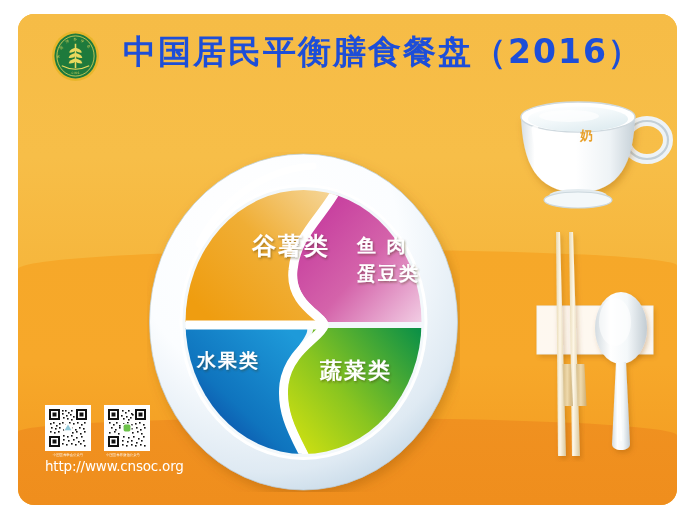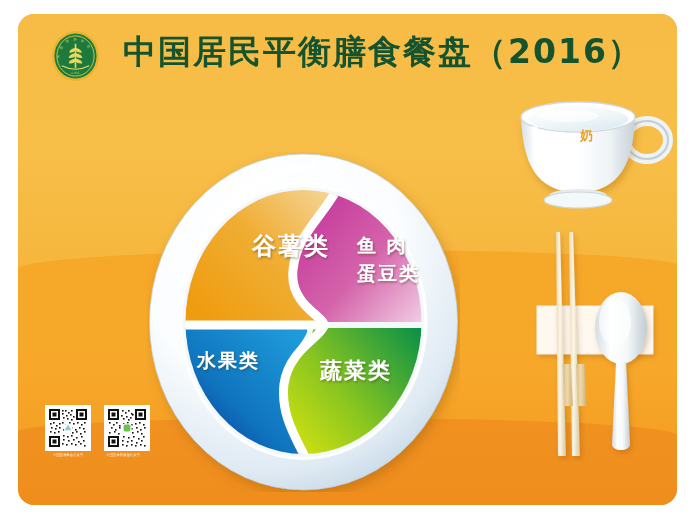--- a/index.html
+++ b/index.html
@@ -34,21 +34,21 @@
     background:linear-gradient(180deg,#F09120 0%,#EF8D1C 100%);
     border-radius:55% 60% 0 0 / 16px 20px 0 0;
   }
 
   
   #logo{
     position:absolute;left:33px;top:16px;width:49px;height:52px;
   }
   #title{
     position:absolute;left:105px;top:16px;
-    color:#14532d;
+    color:#1d4ed8;
     font-size:33px;
     font-weight:bold;
     letter-spacing:2px;
     white-space:nowrap;
     font-family:"DejaVu Sans","Liberation Sans",sans-serif;
   }
 
   
   #plate{
     position:absolute;left:129px;top:138px;
@@ -432,15 +432,16 @@
             <rect x="34" y="37" width="1.6" height="1.6"></rect>
             <rect x="38" y="38" width="1.6" height="1.6"></rect>
         </g>
         <rect x="16.4" y="16.4" width="9.2" height="9.2" rx="2" fill="#ffffff"></rect>
         <rect x="17.6" y="17.6" width="6.8" height="6.8" rx="1.6" fill="#6cc24a"></rect>
       </svg>
     </div>
     <div class="qrcaps">
       <span class="qrcap">中国营养学会公众号</span><span class="qrcap">中国营养界微信公众号</span>
     </div>
+    <div id="site">http://www.cnsoc.org</div>
   </div>
 
 </div>
 
 </body></html>

